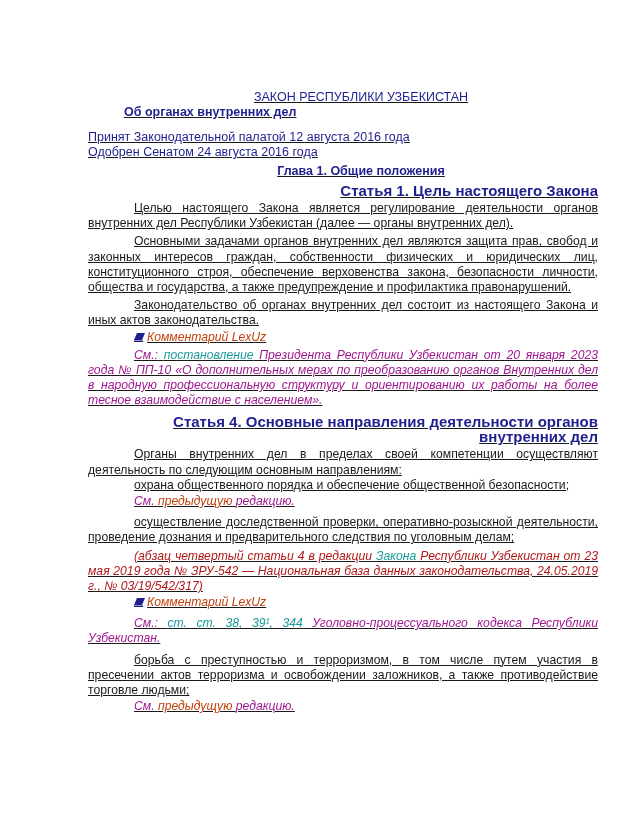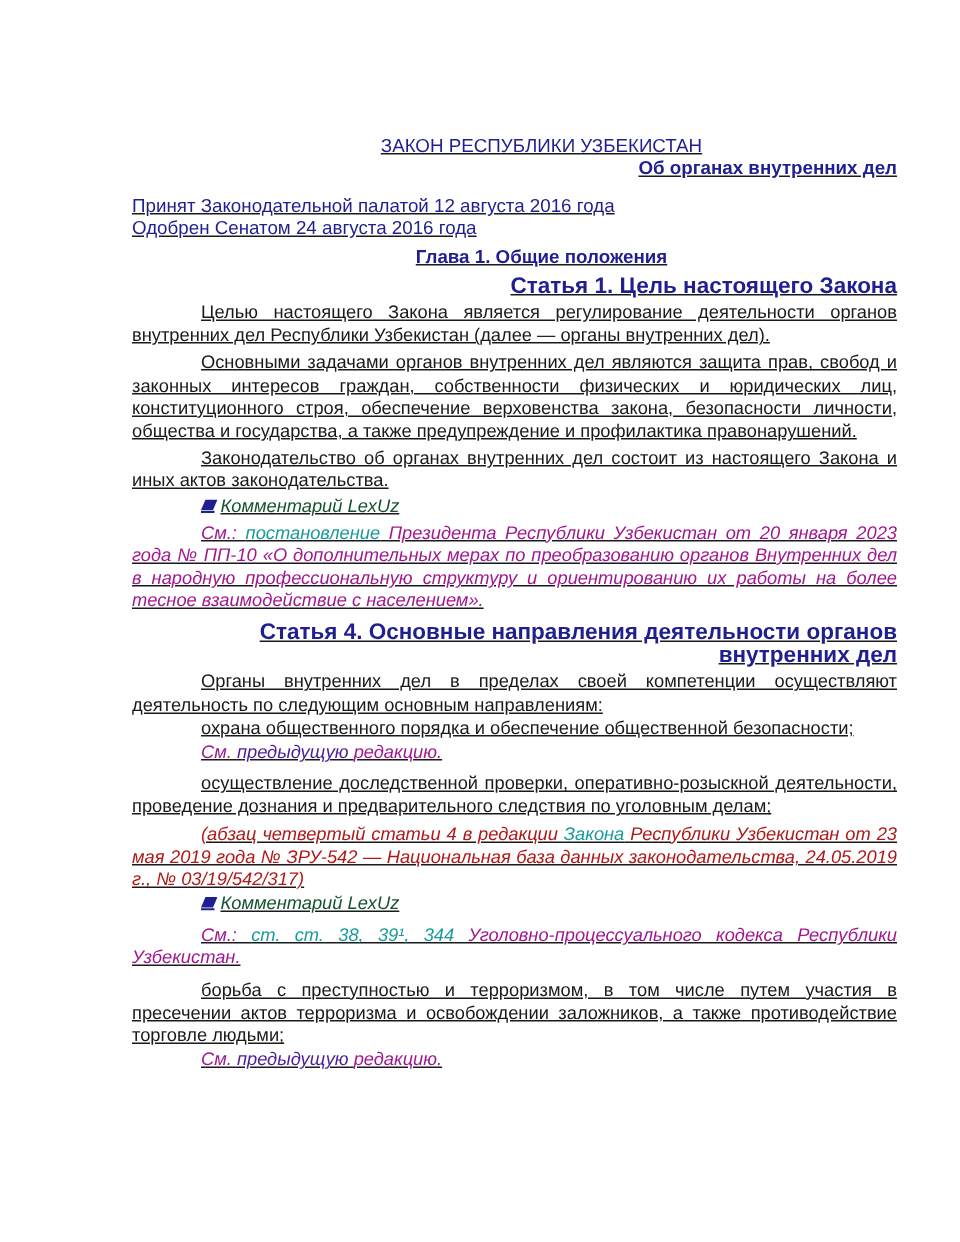--- a/index.html
+++ b/index.html
@@ -24,21 +24,21 @@
       text-decoration: underline;
     }
     .title {
       text-align: center;
       color: #1f1f8f;
       font-size: 12.5px;
       line-height: 15px;
       margin-left: 36px;
     }
     .subtitle {
-      text-align: right;
+      text-align: left;
       color: #1f1f8f;
       font-weight: bold;
       font-size: 12.5px;
       line-height: 15px;
       margin-left: 36px;
     }
     .meta {
       color: #1f1f8f;
       font-size: 12.5px;
       line-height: 15px;
@@ -88,38 +88,38 @@
       text-align: justify;
       text-indent: 46px;
       line-height: 15.2px;
       margin-top: 3px;
     }
     .red .link { color: #1a9a9a; }
     .comment {
       padding-left: 46px;
       line-height: 15px;
       font-style: italic;
-      color: #14532d;
+      color: #c2410c;
       margin-top: 1px;
     }
     .comment-icon {
       display: inline-block;
       width: 11px;
       height: 9px;
       margin-right: 2px;
       vertical-align: -1px;
     }
     .prev {
       padding-left: 46px;
       line-height: 15.2px;
       font-style: italic;
       margin-top: 1px;
     }
     .prev .a { color: #a01890; }
-    .prev .b { color: #4c1d95; }
+    .prev .b { color: #c2410c; }
     .gap-s { margin-top: 6px; }
   </style>
 </head>
 <body>
 
 <div class="page">
 
   <div class="title">ЗАКОН РЕСПУБЛИКИ УЗБЕКИСТАН</div>
   <div class="subtitle">Об органах внутренних дел</div>
 

